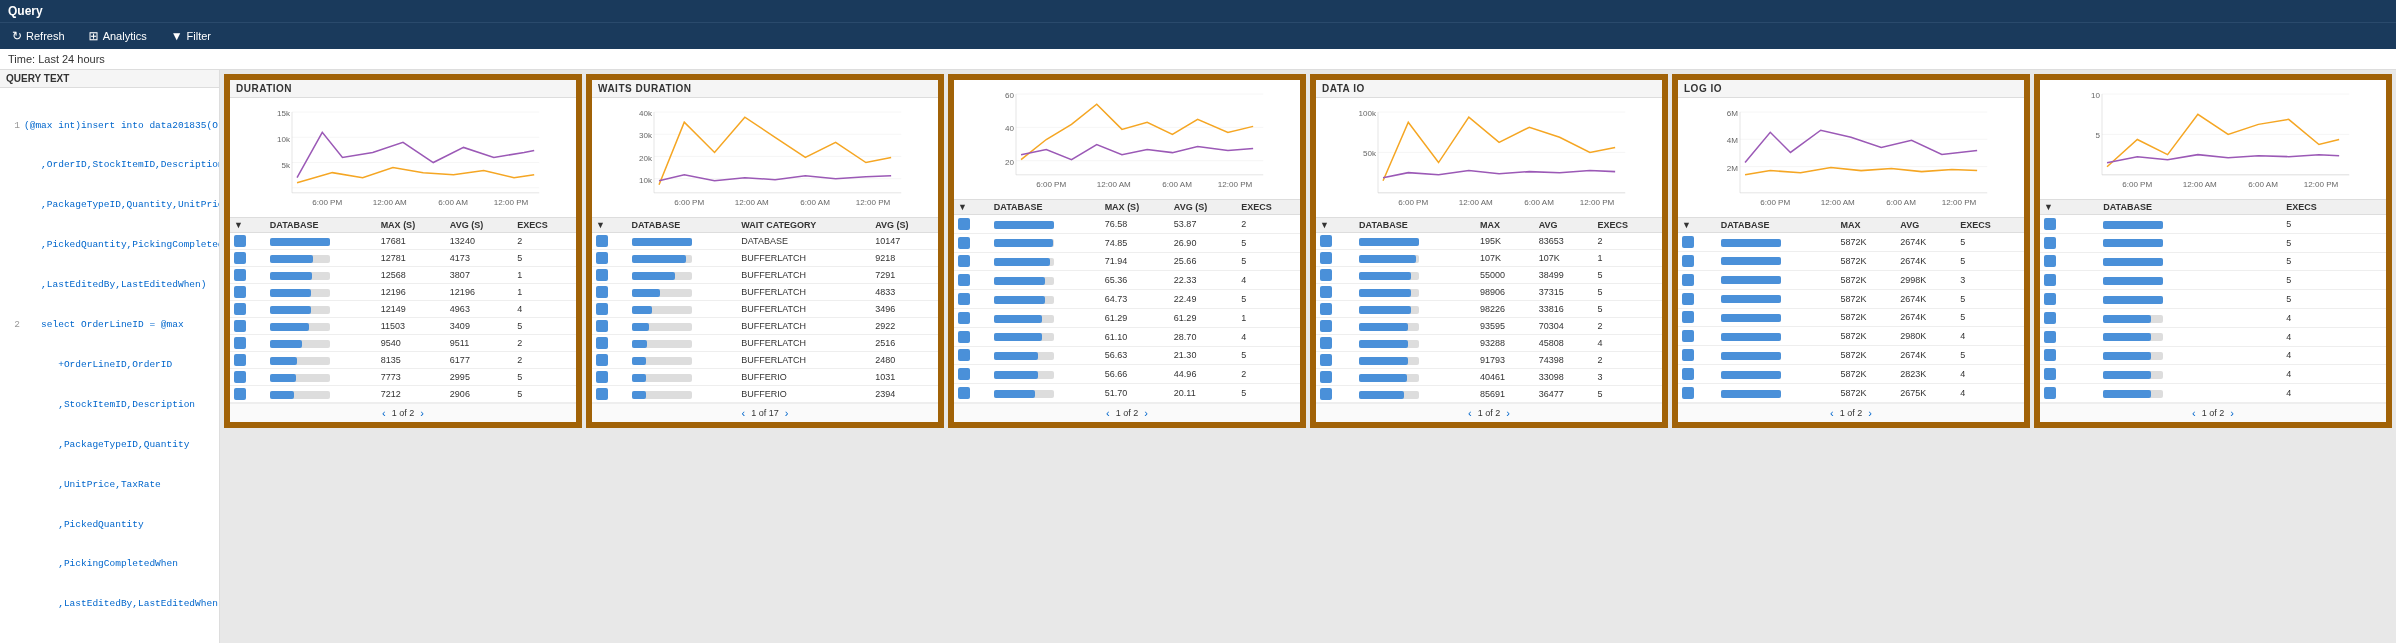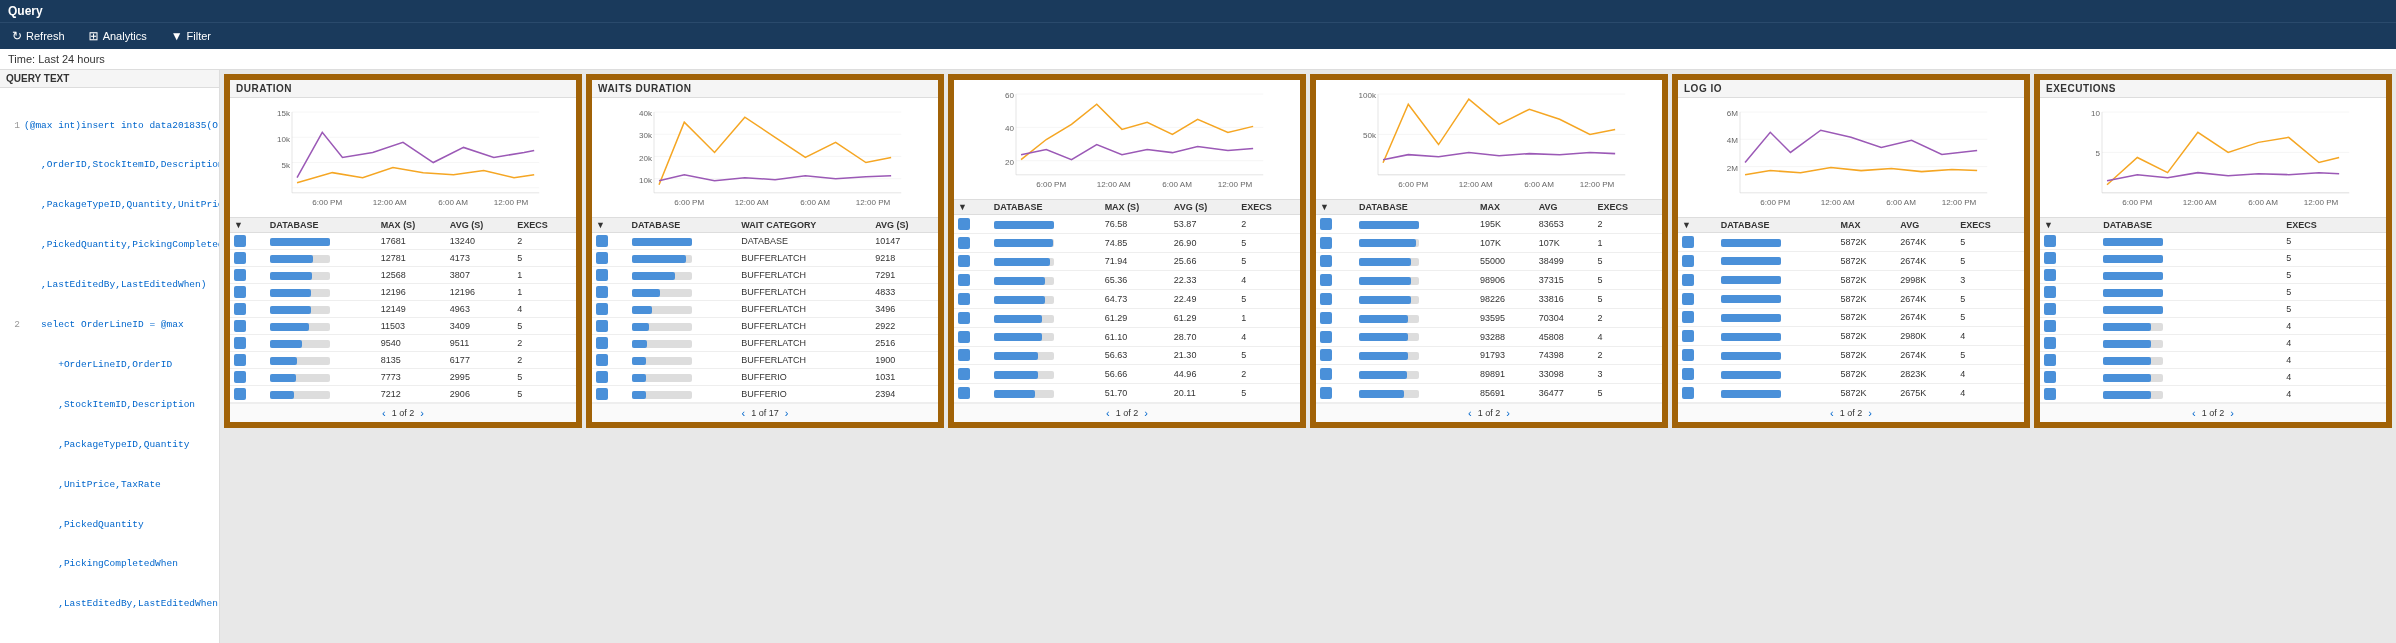--- a/index.html
+++ b/index.html
@@ -453,21 +453,21 @@
               <tr>
     <td><span class="db-icon"></span></td>
     <td><div class="progress-bar-bg"><div class="progress-bar-fill" style="width:25%"></div></div></td>
     <td>BUFFERLATCH</td>
     <td>2516</td>
   </tr>
               <tr>
     <td><span class="db-icon"></span></td>
     <td><div class="progress-bar-bg"><div class="progress-bar-fill" style="width:24%"></div></div></td>
     <td>BUFFERLATCH</td>
-    <td>1900</td>
+    <td>2480</td>
   </tr>
               <tr>
     <td><span class="db-icon"></span></td>
     <td><div class="progress-bar-bg"><div class="progress-bar-fill" style="width:24%"></div></div></td>
     <td>BUFFERIO</td>
     <td>1031</td>
   </tr>
               <tr>
     <td><span class="db-icon"></span></td>
     <td><div class="progress-bar-bg"><div class="progress-bar-fill" style="width:24%"></div></div></td>
@@ -586,20 +586,21 @@
             </tbody>
         </table>
         <div class="pagination">
           <button class="page-btn">‹</button>
           <span>1 of 2</span>
           <button class="page-btn">›</button>
         </div>
       </div>
 
       <div class="chart-panel">
+        <div class="chart-title">DATA IO</div>
         <div class="chart-container">
           <svg class="chart-svg" viewBox="0 0 280 110">
             <line x1="30" y1="10" x2="275" y2="10" class="grid-line"></line>
             <line x1="30" y1="50" x2="275" y2="50" class="grid-line"></line>
             <line x1="30" y1="90" x2="275" y2="90" class="grid-line"></line>
             <line x1="30" y1="10" x2="30" y2="90" class="axis-line"></line>
             <line x1="30" y1="90" x2="275" y2="90" class="axis-line"></line>
             <text x="28" y="14" class="y-axis-label" text-anchor="end">100k</text>
             <text x="28" y="54" class="y-axis-label" text-anchor="end">50k</text>
             <text x="50" y="102" class="x-axis-label">6:00 PM</text>
@@ -673,21 +674,21 @@
               <tr>
     <td><span class="db-icon"></span></td>
     <td><div class="progress-bar-bg"><div class="progress-bar-fill" style="width:81%"></div></div></td>
     <td>91793</td>
     <td>74398</td>
     <td>2</td>
   </tr>
               <tr>
     <td><span class="db-icon"></span></td>
     <td><div class="progress-bar-bg"><div class="progress-bar-fill" style="width:79%"></div></div></td>
-    <td>89891</td>
+    <td>40461</td>
     <td>33098</td>
     <td>3</td>
   </tr>
               <tr>
     <td><span class="db-icon"></span></td>
     <td><div class="progress-bar-bg"><div class="progress-bar-fill" style="width:75%"></div></div></td>
     <td>85691</td>
     <td>36477</td>
     <td>5</td>
   </tr>
@@ -797,21 +798,20 @@
             </tbody>
         </table>
         <div class="pagination">
           <button class="page-btn">‹</button>
           <span>1 of 2</span>
           <button class="page-btn">›</button>
         </div>
       </div>
 
       <div class="chart-panel">
-        <div class="chart-title">EXECUTIONS</div>
         <div class="chart-container">
           <svg class="chart-svg" viewBox="0 0 280 110">
             <line x1="30" y1="10" x2="275" y2="10" class="grid-line"></line>
             <line x1="30" y1="50" x2="275" y2="50" class="grid-line"></line>
             <line x1="30" y1="90" x2="275" y2="90" class="grid-line"></line>
             <line x1="30" y1="10" x2="30" y2="90" class="axis-line"></line>
             <line x1="30" y1="90" x2="275" y2="90" class="axis-line"></line>
             <text x="28" y="14" class="y-axis-label" text-anchor="end">10</text>
             <text x="28" y="54" class="y-axis-label" text-anchor="end">5</text>
             <text x="50" y="102" class="x-axis-label">6:00 PM</text>

